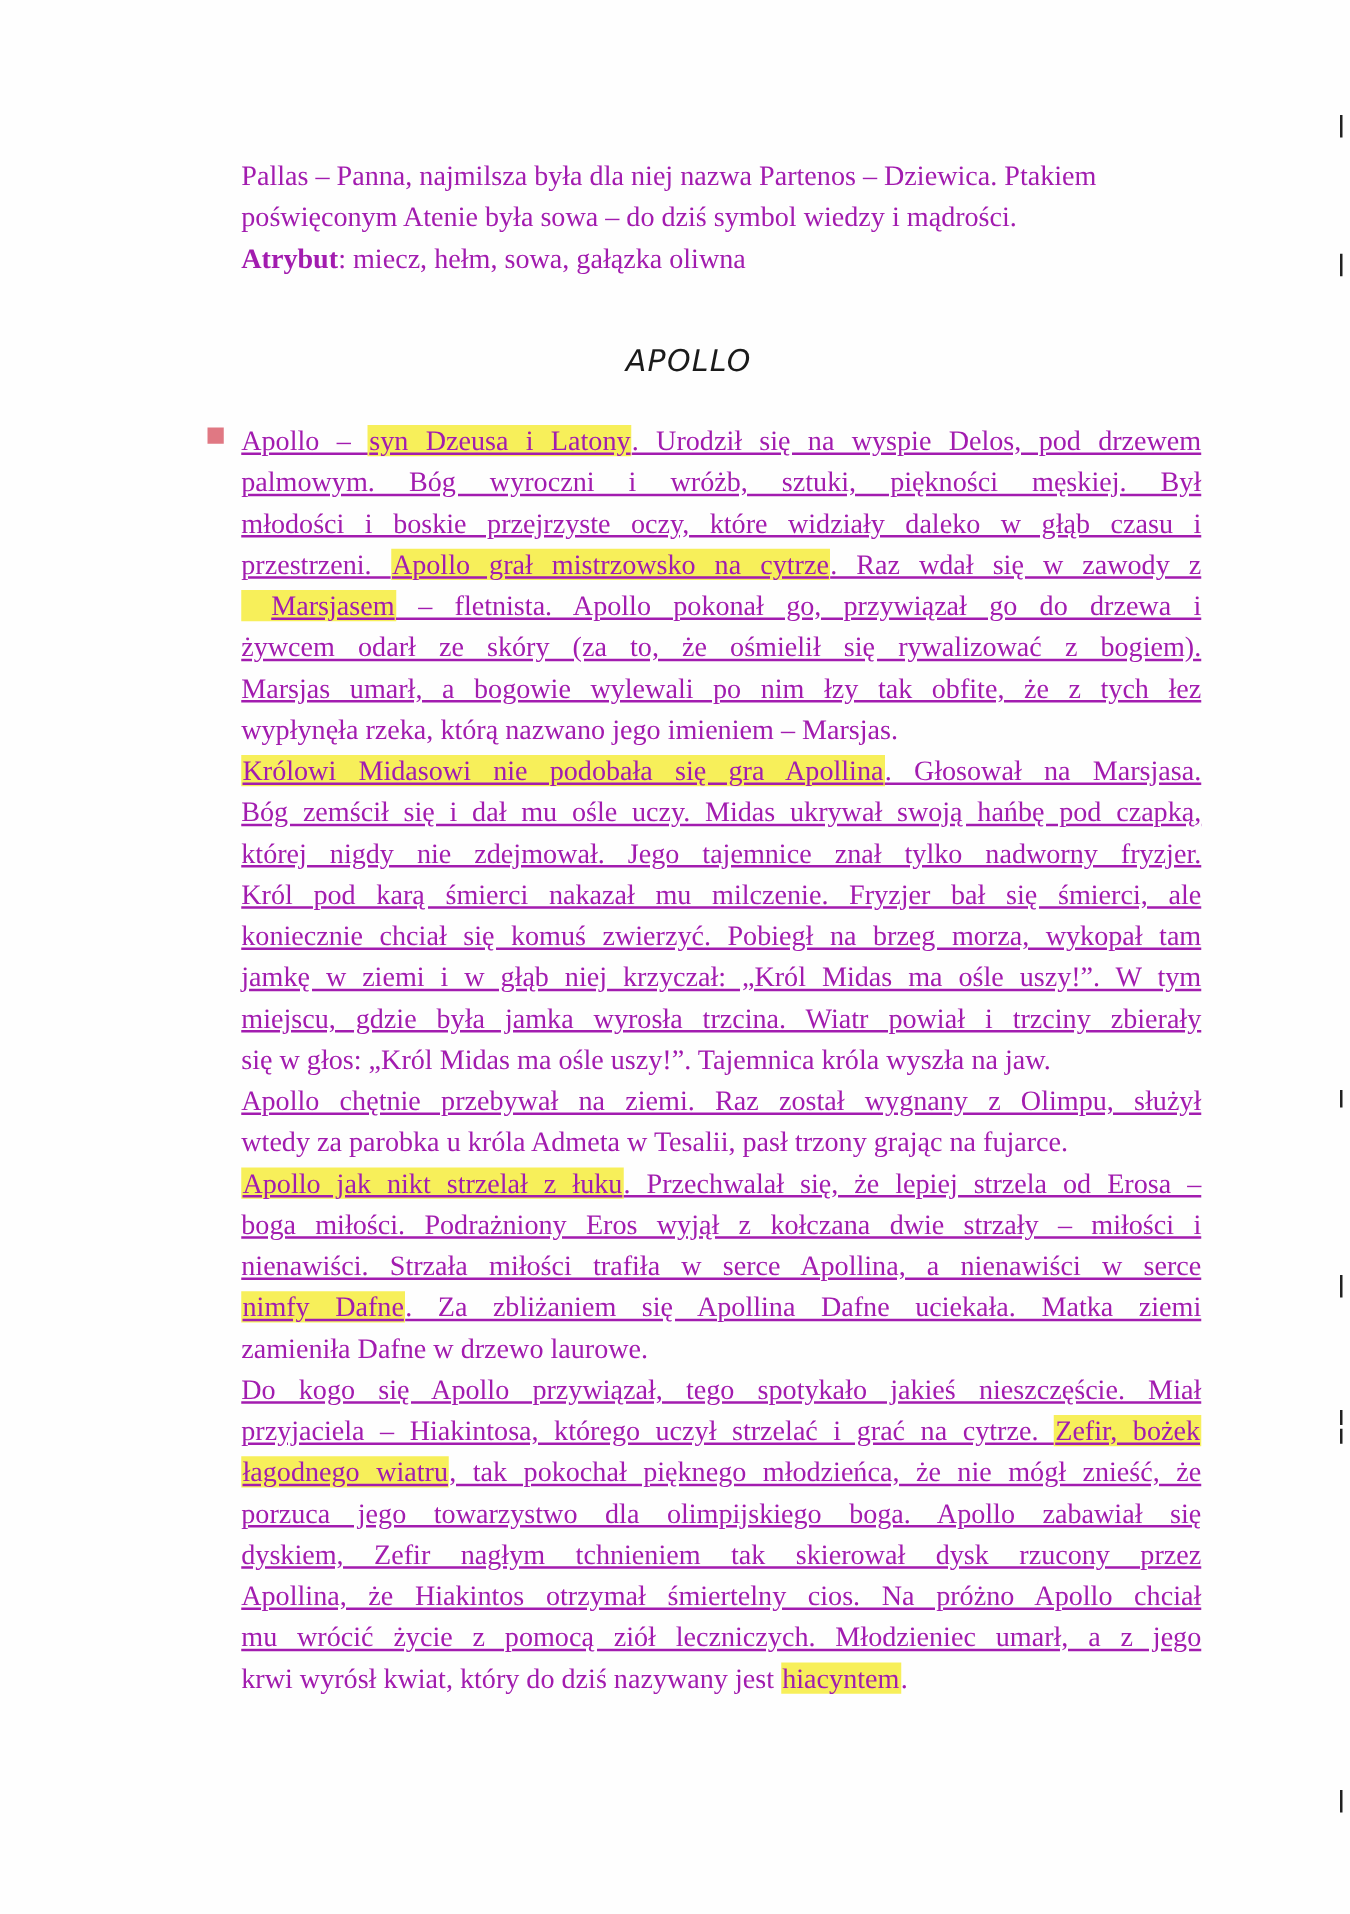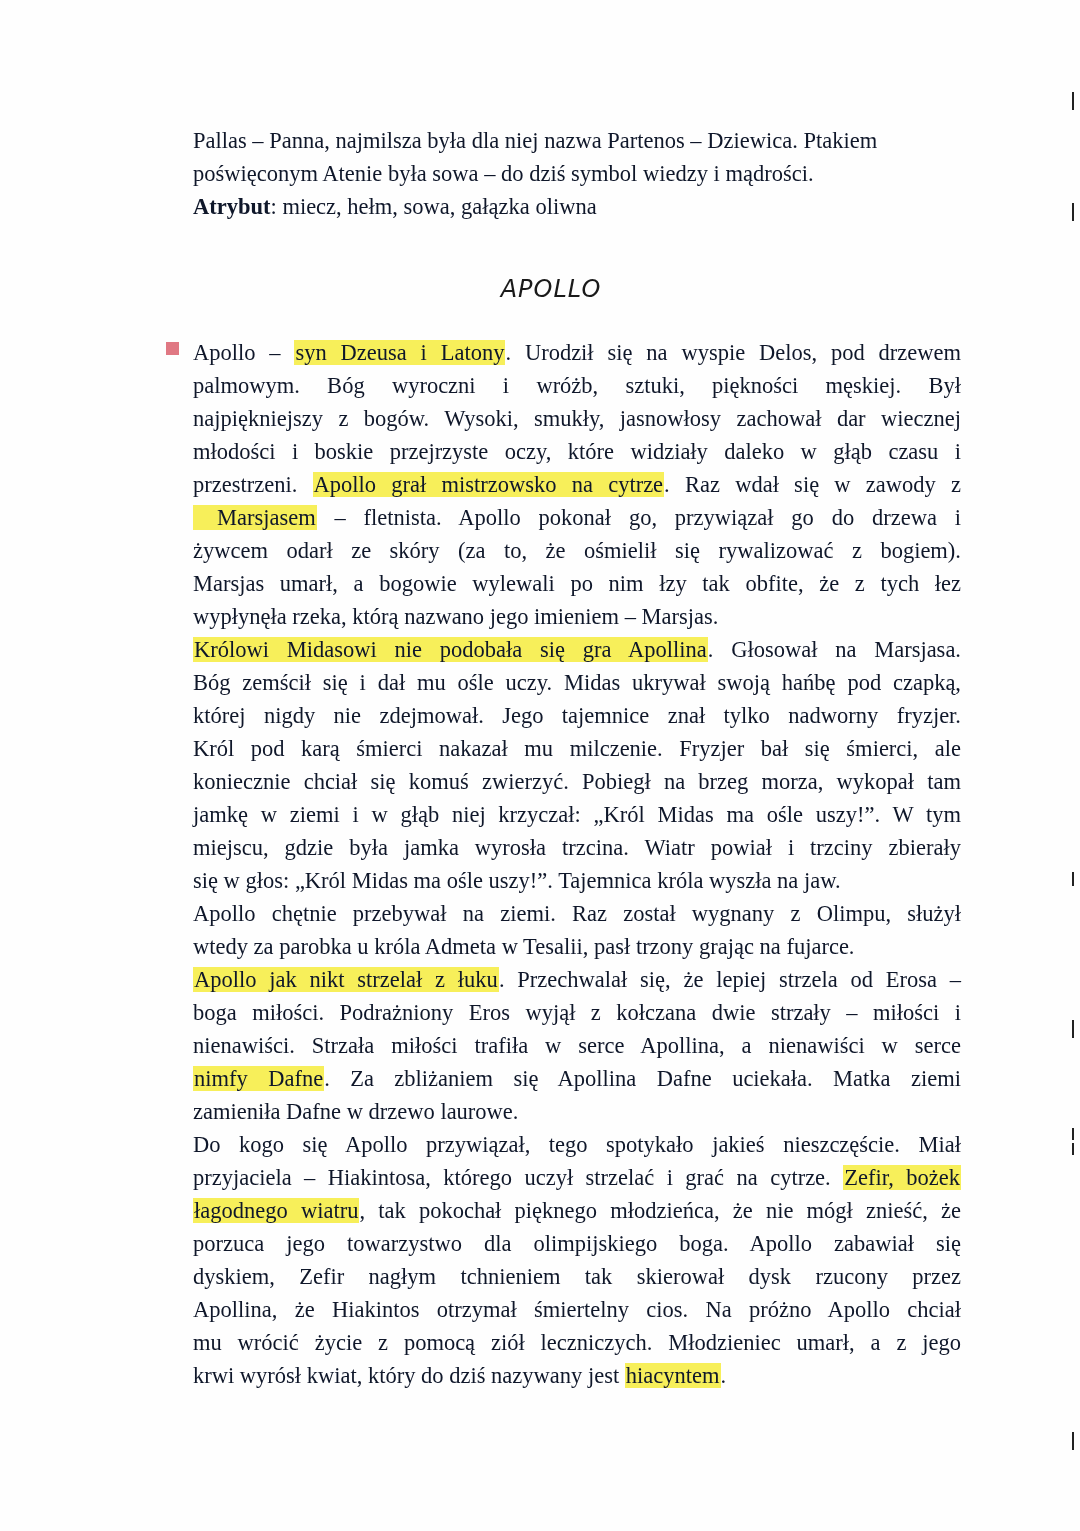--- a/index.html
+++ b/index.html
@@ -1,24 +1,24 @@
 <!DOCTYPE html>
 <html><head>
 <meta charset="utf-8">
 <style>
   html, body { margin: 0; padding: 0; background: #ffffff; }
   body { width: 1080px; height: 1531px; position: relative; overflow: hidden; }
   .page { position: absolute; left: 0; top: 0; width: 1080px; height: 1531px; background: #fefefe; }
   .text {
     position: absolute; left: 193px; width: 768px;
-    font-family: "Liberation Serif", serif; font-size: 22.5px; color: #0f172a;
+    font-family: "Liberation Serif", serif; font-size: 22.5px; color: #a21caf;
     line-height: 33px;
   }
   .line { white-space: nowrap; height: 33px; }
-  .just { text-align: justify; text-align-last: justify; white-space: normal; }
+  .just { text-align: justify; text-align-last: justify; white-space: normal; text-decoration: underline; }
   .hl { background: #f7ef5a; padding: 0 1px; }
   .bold { font-weight: bold; text-align: center; }
   .title {
     position: absolute; left: 0; width: 1080px; top: 275px; text-align: center;
     font-family: "DejaVu Sans", sans-serif; font-size: 24px; letter-spacing: 1px;
     font-style: italic; color: #1a1a1a; padding-left: 11px;
   }
   .bullet { position: absolute; left: 166px; top: 342px; width: 13px; height: 13px; background: #e07883; }
   .mark { position: absolute; left: 1072px; width: 2px; background: #222; }
 </style>
@@ -35,21 +35,20 @@
     </div>
   </div>
 
   <div class="title">APOLLO</div>
 
   <div class="bullet" style="background: rgb(224, 120, 131);"></div>
 
   <div class="text" style="top:336px;">
     <div class="line just"><span>Apollo – </span><span class="hl" style="background: rgb(247, 239, 90);">syn Dzeusa i Latony</span><span>. Urodził się na wyspie Delos, pod drzewem</span></div>
     <div class="line just">palmowym. Bóg wyroczni i wróżb, sztuki, piękności męskiej. Był</div>
-    <div class="line just">najpiękniejszy z bogów. Wysoki, smukły, jasnowłosy zachował dar wiecznej</div>
     <div class="line just">młodości i boskie przejrzyste oczy, które widziały daleko w głąb czasu i</div>
     <div class="line just"><span>przestrzeni. </span><span class="hl" style="background: rgb(247, 239, 90);">Apollo grał mistrzowsko na cytrze</span><span>. Raz wdał się w zawody z</span></div>
     <div class="line just"><span class="hl" style="background: rgb(247, 239, 90); padding-left: 24px;">Marsjasem</span><span> – fletnista. Apollo pokonał go, przywiązał go do drzewa i</span></div>
     <div class="line just">żywcem odarł ze skóry (za to, że ośmielił się rywalizować z bogiem).</div>
     <div class="line just">Marsjas umarł, a bogowie wylewali po nim łzy tak obfite, że z tych łez</div>
     <div class="line">wypłynęła rzeka, którą nazwano jego imieniem – Marsjas.</div>
     <div class="line just"><span class="hl" style="background: rgb(247, 239, 90);">Królowi Midasowi nie podobała się gra Apollina</span><span>. Głosował na Marsjasa.</span></div>
     <div class="line just">Bóg zemścił się i dał mu ośle uczy. Midas ukrywał swoją hańbę pod czapką,</div>
     <div class="line just">której nigdy nie zdejmował. Jego tajemnice znał tylko nadworny fryzjer.</div>
     <div class="line just">Król pod karą śmierci nakazał mu milczenie. Fryzjer bał się śmierci, ale</div>

